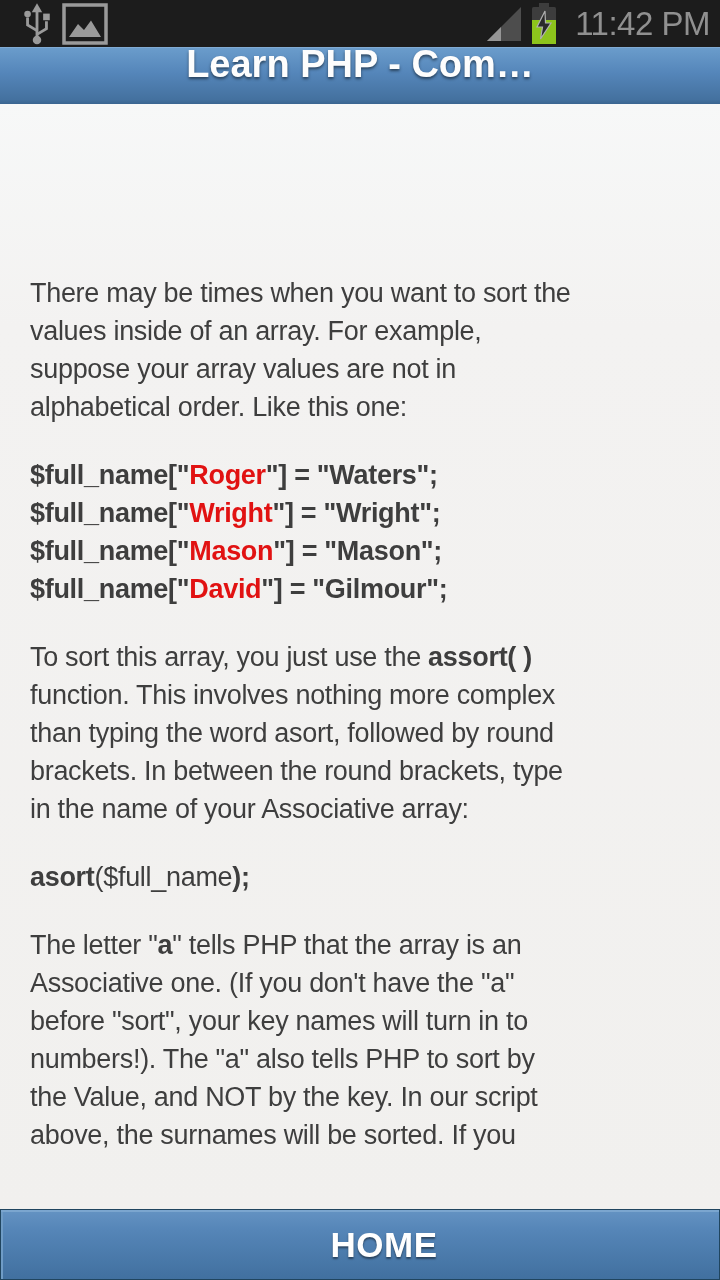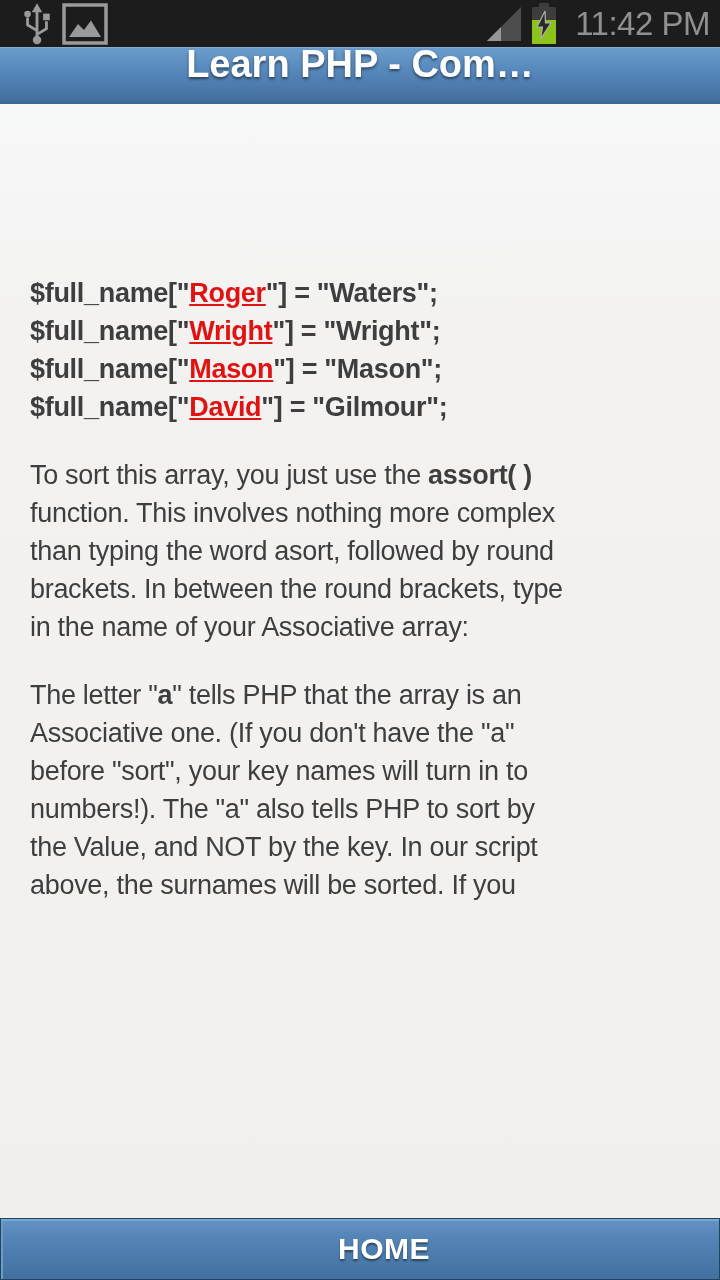--- a/index.html
+++ b/index.html
@@ -66,34 +66,34 @@
   .block {
     white-space: pre-wrap;
     font-size: 27px;
     line-height: 38px;
     letter-spacing: -0.3px;
     color: #3e3e3e;
     margin-bottom: 30px;
   }
   .s-n { font-weight: 400; }
   .s-b { font-weight: 700; }
-  .s-r { font-weight: 700; color: #e11212; text-decoration: underline; }
+  .s-r { font-weight: 700; color: #e11212; }
 
   
   .home-btn {
     position: absolute;
     bottom: 0; left: 0; right: 0;
-    width: 720px; height: 62px;
+    width: 720px; height: 71px;
     border: 1px solid #20455f;
     background: linear-gradient(180deg, #6493c3 0%, #5585b7 30%, #41709f 100%);
     box-shadow: inset 0 2px 0 #7ba6cf, inset 2px 0 0 #6f9cc6;
     color: #ffffff;
     font-family: "Liberation Sans", sans-serif;
     font-weight: 700;
-    font-size: 30px;
+    font-size: 35px;
     letter-spacing: 0.5px;
     text-shadow: 0 2px 2px rgba(0,0,0,0.45);
     cursor: pointer;
     padding-left: 48px;
   }
 </style>
 </head>
 <body>
 
 <div class="screen">
@@ -135,29 +135,34 @@
     </span>
     <span class="time">11:42 PM</span>
   </div>
 
   <div class="header">
     <div class="title">Learn PHP - Com…</div>
   </div>
 
   <div class="content">
     <div id="article">
+        <div class="block p"><span class="s-n">There may be times when you want to sort the
+values inside of an array. For example,
+suppose your array values are not in
+alphabetical order. Like this one:</span></div>
         <div class="block code"><span class="s-b">$full_name["</span><span class="s-r">Roger</span><span class="s-b">"] = "Waters";
 </span><span class="s-b">$full_name["</span><span class="s-r">Wright</span><span class="s-b">"] = "Wright";
 </span><span class="s-b">$full_name["</span><span class="s-r">Mason</span><span class="s-b">"] = "Mason";
 </span><span class="s-b">$full_name["</span><span class="s-r">David</span><span class="s-b">"] = "Gilmour";</span></div>
         <div class="block p"><span class="s-n">To sort this array, you just use the </span><span class="s-b">assort( )</span><span class="s-n">
 function. This involves nothing more complex
 than typing the word asort, followed by round
 brackets. In between the round brackets, type
 in the name of your Associative array:</span></div>
+        <div class="block code"><span class="s-b">asort</span><span class="s-n">($full_name</span><span class="s-b">);</span></div>
         <div class="block p"><span class="s-n">The letter "</span><span class="s-b">a</span><span class="s-n">" tells PHP that the array is an
 Associative one. (If you don't have the "a"
 before "sort", your key names will turn in to
 numbers!). The "a" also tells PHP to sort by
 the Value, and NOT by the key. In our script
 above, the surnames will be sorted. If you</span></div>
       </div>
   </div>
 
   <button class="home-btn">HOME</button>

